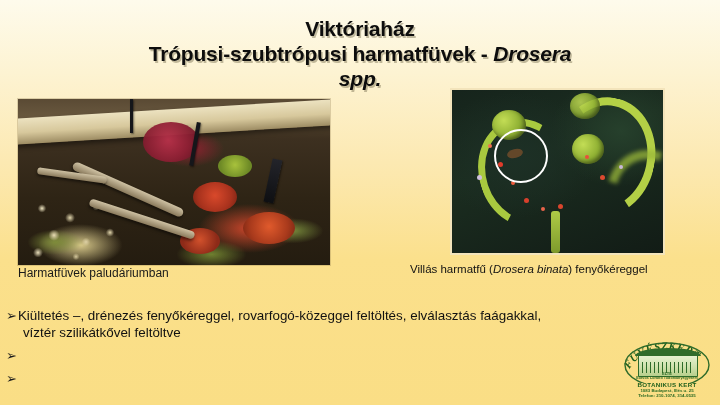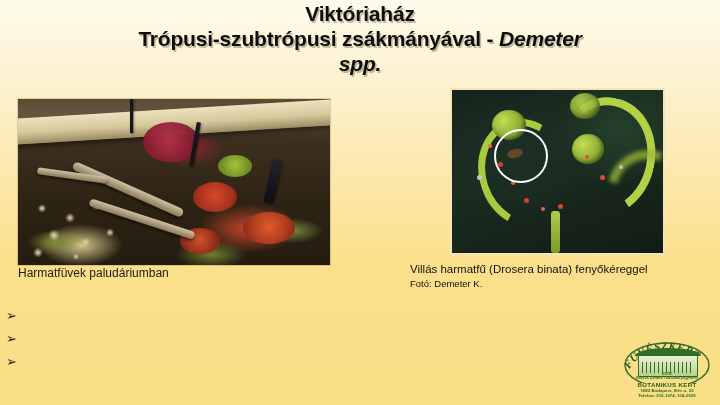--- a/index.html
+++ b/index.html
@@ -6,21 +6,21 @@
   body{
     width:720px;height:405px;overflow:hidden;
     font-family:"Liberation Sans",sans-serif;
     background:linear-gradient(180deg,#FEFBEC 0%,#FDF3D2 18%,#FCE9B2 40%,#FBE08C 64%,#FADE85 100%);
     position:relative;
   }
   .slide{position:absolute;inset:0;}
 
   
   .title{
-    position:absolute;left:60px;top:1px;width:600px;
+    position:absolute;left:60px;top:16px;width:600px;
     text-align:center;
     font-size:21px;font-weight:bold;line-height:25px;
     color:#0d0d0d;
     text-shadow:1.5px 1.5px 0 rgba(120,110,80,.45);
     letter-spacing:-0.2px;
   }
   .title .ital{font-style:italic;}
 
   
   .photo{position:absolute;overflow:hidden;background:#2b2b26;}
@@ -75,21 +75,21 @@
   
   .cap-left{
     position:absolute;left:18px;top:266px;width:312px;text-align:left;
     font-size:12px;color:#1a1a1a;
   }
   .cap-right{
     position:absolute;left:410px;top:262px;width:300px;
     font-size:11.5px;color:#111;line-height:14px;
   }
   .cap-right .sub{font-size:9.5px;display:block;margin-top:1px;}
-  .ital{}
+  .ital{font-style:italic;}
 
   
   .bullets{position:absolute;left:6px;top:308px;width:640px;}
   .bullet{display:flex;align-items:flex-start;margin-bottom:7px;}
   .bullet .arw{
     color:#1a1a1a;font-size:13px;line-height:16px;margin-right:1px;flex:0 0 auto;
   }
   .bullet .txt{font-size:13.4px;line-height:16.5px;color:#111;}
   .bullet .txt .l2{display:block;padding-left:5px;}
 
@@ -110,21 +110,21 @@
   .logo-l4{font-size:4.4px;font-weight:bold;line-height:5.4px;color:#2b6a24;}
   .logo-elte{font-size:4px;font-weight:bold;color:#2b6a24;line-height:5px;}
 </style>
 </head>
 <body>
 
 <div class="slide">
 
   <div class="title">
     <span>Viktóriaház</span><br>
-    <span>Trópusi-szubtrópusi zsákmányával - </span><span class="ital">Demeter</span><br>
+    <span>Trópusi-szubtrópusi harmatfüvek - </span><span class="ital">Drosera</span><br>
     <span class="ital">spp.</span>
   </div>
 
   <div class="photo photo-left">
     <div class="pl-bg"></div>
     <div class="pl-top"></div>
     <div class="pl-rim"></div>
     <div class="pl-moss"></div>
 
     <div class="dro" style="left:40%;top:14%;width:56px;height:40px;
@@ -181,27 +181,30 @@
     <div class="dew" style="left:79%;top:46%;width:4px;height:4px;background:#c9b8d8;"></div>
     <div class="dew" style="left:12%;top:52%;width:5px;height:5px;background:#cfc0dd;"></div>
 
     <div style="position:absolute;left:26%;top:36%;width:16px;height:9px;
          background:#6b4a2a;border-radius:50%;transform:rotate(-14deg);opacity:.9;"></div>
     <div class="circle-annot" style="left:20%;top:24%;width:50px;height:50px;"></div>
   </div>
 
   <div class="cap-right">
     <span>Villás harmatfű (</span><span class="ital">Drosera binata</span><span>) fenyőkéreggel</span>
-    <span class="sub">Fotó: Demeter K.</span>
   </div>
 
   <div class="bullets">
 
     <div class="bullet">
       <span class="arw">➢</span>
+      <span class="txt">
+        <span>Kiültetés –, drénezés fenyőkéreggel, rovarfogó-közeggel feltöltés, elválasztás faágakkal,</span>
+        <span class="l2">víztér szilikátkővel feltöltve</span>
+      </span>
     </div>
 
     <div class="bullet">
       <span class="arw">➢</span>
     </div>
 
     <div class="bullet">
       <span class="arw">➢</span>
     </div>
 

